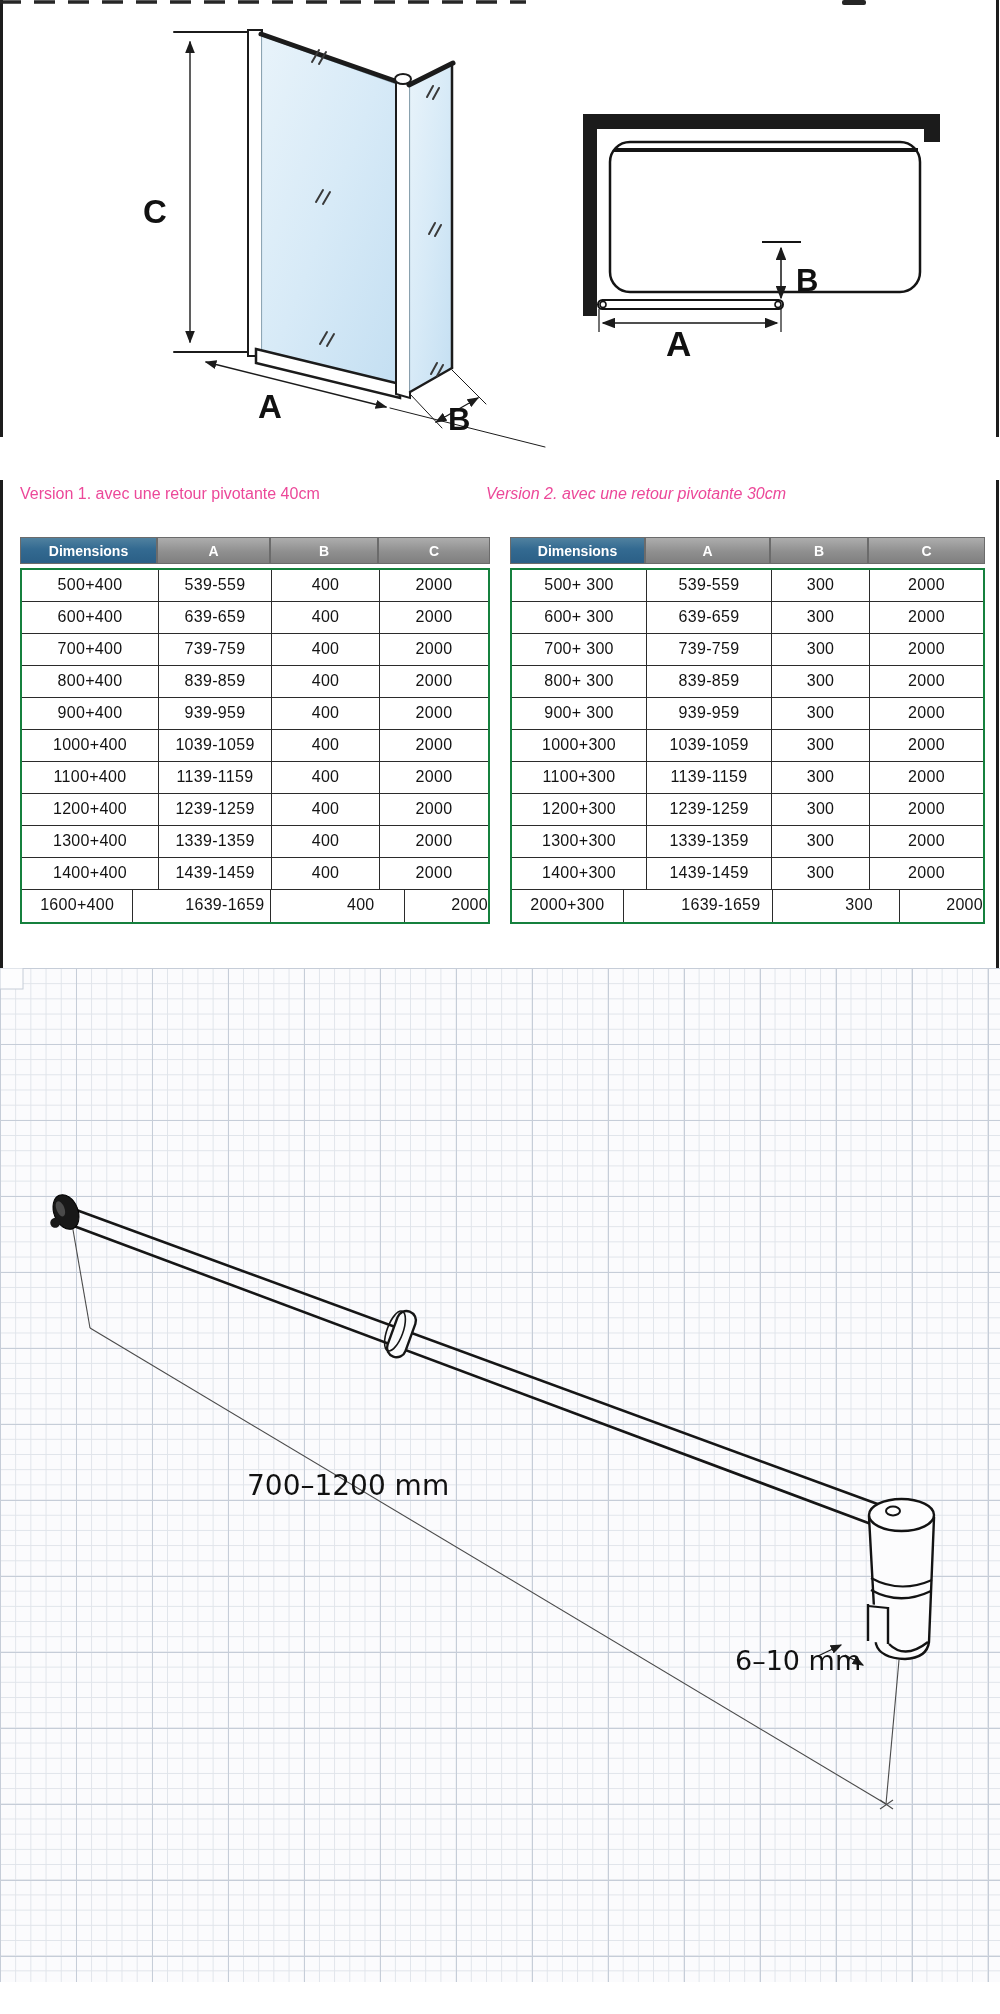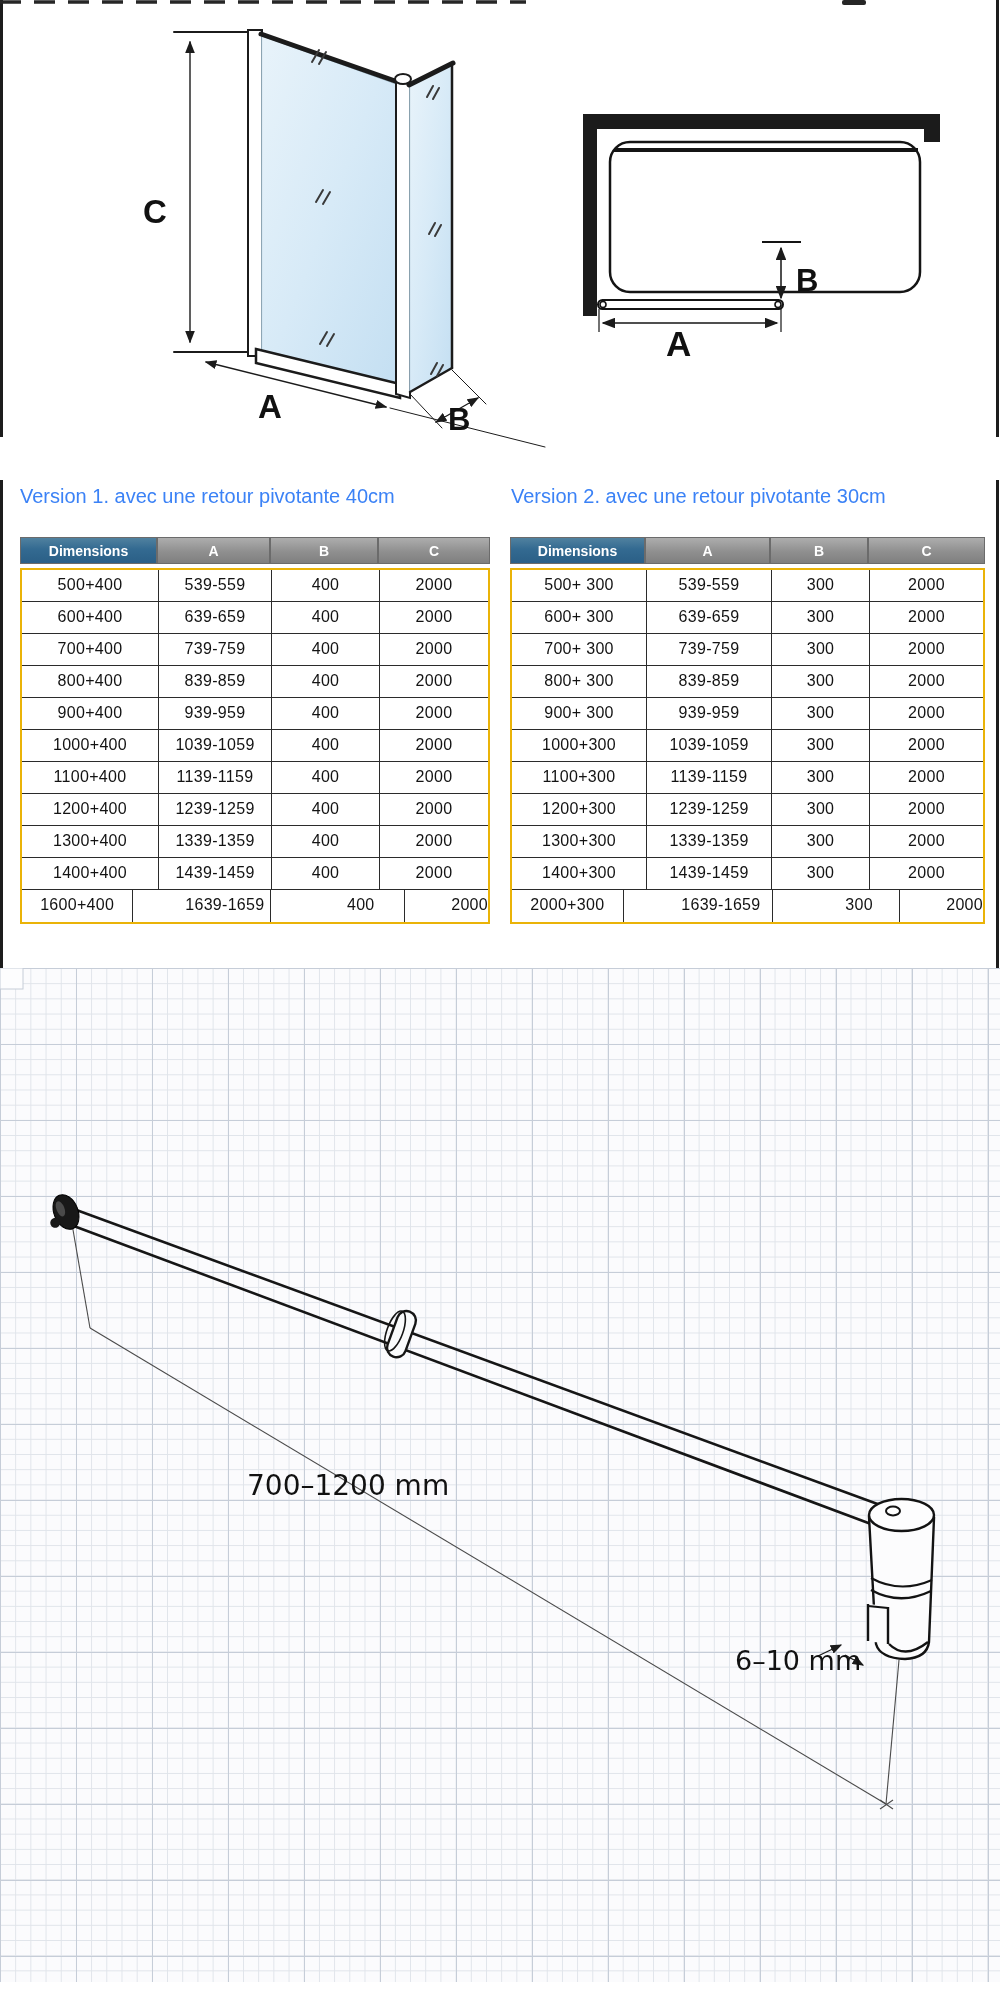--- a/index.html
+++ b/index.html
@@ -2,29 +2,29 @@
 <html><head>
 <meta charset="utf-8">
 <style>
   html,body{margin:0;padding:0;background:#ffffff;}
   .page{position:relative;width:1000px;height:2014px;background:#ffffff;overflow:hidden;
         font-family:"Liberation Sans", sans-serif;}
   
   .vborder{position:absolute;width:3px;background:#1c1c1c;}
   .hborder{position:absolute;left:0;width:1000px;height:3px;background:#8c8c8c;}
   
-  .tbl-title{position:absolute;font-size:20px;color:#3b82f6;white-space:nowrap;}
+  .tbl-title{position:absolute;font-size:16px;color:#ec4899;white-space:nowrap;}
   .dtable{position:absolute;}
   .thead{display:flex;height:27px;}
   .thead .hc{box-sizing:border-box;text-align:center;line-height:27px;color:#fff;
              font-size:14px;font-weight:bold;border:1px solid #62backgroundc;}
   .thead .hc{border:1px solid #6b6b6b;}
   .hc.dim{background:linear-gradient(#50819f 0%,#336a91 45%,#2b5f86 100%);}
   .hc.abc{background:linear-gradient(#adadad 0%,#8f8f8f 55%,#7f7f7f 100%);}
-  .tbody{box-sizing:border-box;border:2px solid #eab308;background:#fff;margin-top:4px;}
+  .tbody{box-sizing:border-box;border:2px solid #15803d;background:#fff;margin-top:4px;}
   .trow{display:flex;height:32px;box-sizing:border-box;border-bottom:1.6px solid #2b2b2b;}
   .trow:last-child{border-bottom:none;gap:46px;}
   .tcell{box-sizing:border-box;text-align:center;line-height:30px;font-size:16px;color:#131313;
          border-right:1.6px solid #2b2b2b;letter-spacing:.3px;}
   .tcell:last-child{border-right:none;}
   
   .v1 .c0{width:137px}.v1 .c1{width:113px}.v1 .c2{width:108px}.v1 .c3{width:108px;flex:1}
   
   .v2 .c0{width:135px}.v2 .c1{width:125px}.v2 .c2{width:98px}.v2 .c3{width:113px;flex:1}
   
@@ -131,21 +131,21 @@
       <line x1="603" y1="323" x2="777" y2="323" stroke="#141414" stroke-width="1.5" marker-start="url(#arw)" marker-end="url(#arw)"></line>
       <text x="666" y="356" font-size="35" font-weight="bold" fill="#111">A</text>
     </g>
   </svg>
 
   <div class="vborder" style="left:0;top:480px;height:520px;"></div>
   <div class="vborder" style="left:996px;top:480px;height:520px;"></div>
   <div class="hborder" style="top:997px;"></div>
 
   <div class="tbl-title" style="left:20px;top:485px;">Version 1. avec une retour pivotante 40cm</div>
-  <div class="tbl-title" style="left:511px;top:485px;">Version 2. avec une retour pivotante 30cm</div>
+  <div class="tbl-title" style="left:486px;top:485px;font-style:italic;">Version 2. avec une retour pivotante 30cm</div>
 
   <div class="dtable v1" style="left:20px;top:537px;width:470px;">
     <div class="thead">
       <div class="hc dim c0">Dimensions</div>
       <div class="hc abc c1">A</div>
       <div class="hc abc c2">B</div>
       <div class="hc abc c3">C</div>
     </div>
     <div class="tbody">
         <div class="trow">

